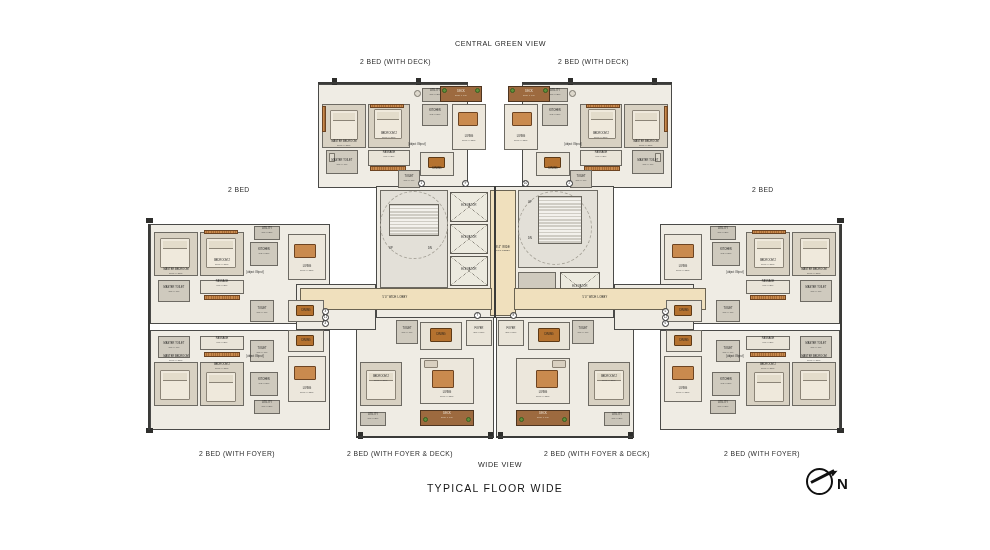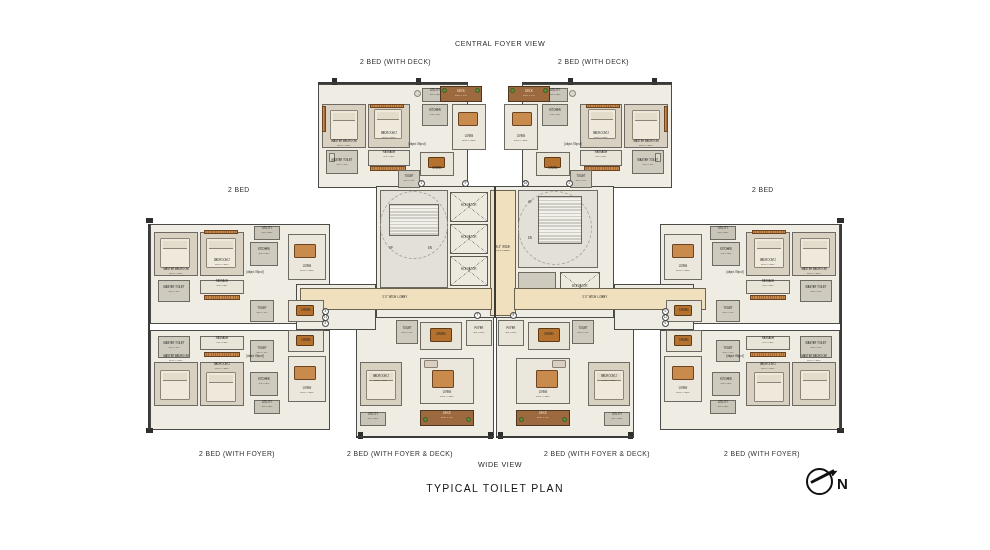--- a/index.html
+++ b/index.html
@@ -205,34 +205,34 @@
     background-image:
       repeating-linear-gradient(0deg, rgba(160,150,120,.35) 0 0.4px, transparent 0.4px 5px),
       repeating-linear-gradient(90deg, rgba(160,150,120,.35) 0 0.4px, transparent 0.4px 5px);
   }
 </style>
 </head>
 <body>
 
 <div id="stage">
 
-  <div class="view-label" style="left:455px; top:39px;">CENTRAL FOYER VIEW</div>
+  <div class="view-label" style="left:455px; top:39px;">CENTRAL GREEN VIEW</div>
 
   <div class="view-label" style="left:478px; top:460px;">WIDE VIEW</div>
 
   <div class="unit-type-label" style="left:360px; top:58px;">2 BED (WITH DECK)</div>
   <div class="unit-type-label" style="left:558px; top:58px;">2 BED (WITH DECK)</div>
   <div class="unit-type-label" style="left:228px; top:186px;">2 BED</div>
   <div class="unit-type-label" style="left:752px; top:186px;">2 BED</div>
   <div class="unit-type-label" style="left:199px; top:450px;">2 BED (WITH FOYER)</div>
   <div class="unit-type-label" style="left:347px; top:450px;">2 BED (WITH FOYER &amp; DECK)</div>
   <div class="unit-type-label" style="left:544px; top:450px;">2 BED (WITH FOYER &amp; DECK)</div>
   <div class="unit-type-label" style="left:724px; top:450px;">2 BED (WITH FOYER)</div>
 
-  <div id="plan-title">TYPICAL TOILET PLAN</div>
+  <div id="plan-title">TYPICAL FLOOR WIDE</div>
 
   <div id="compass">
     <div class="ring"></div>
     <div class="needle"></div>
     <div class="n-letter">N</div>
   </div>
 
   <div id="plan">
 
     <div class="slab" style="left:318px; top:84px; width:150px; height:104px;"></div>

